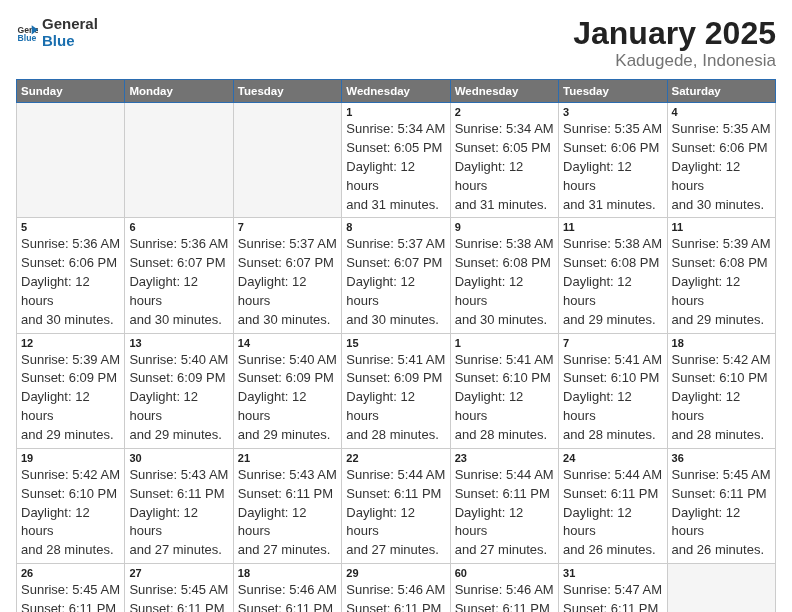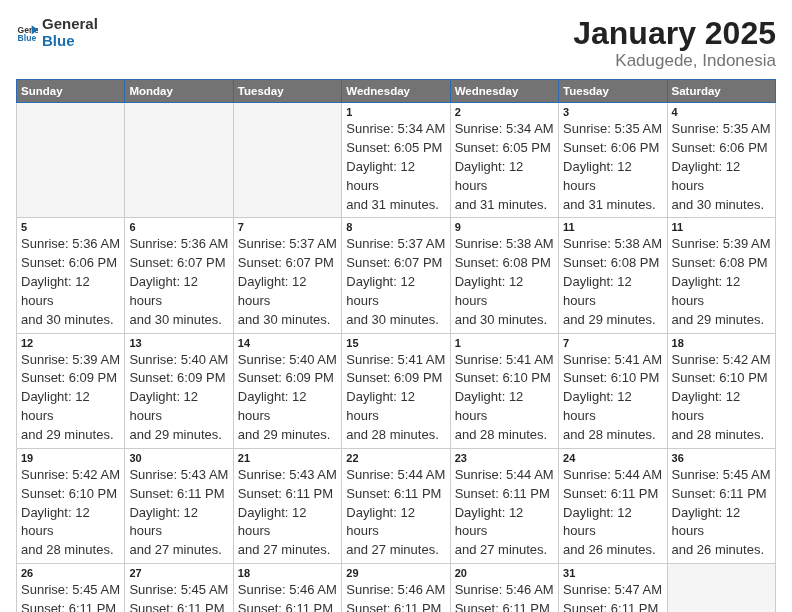--- a/index.html
+++ b/index.html
@@ -329,21 +329,21 @@
 and 25 minutes.</div>
           </td>
           <td>
             <span class="day-num">29</span>
             <div class="day-info" style="white-space: pre-line;">Sunrise: 5:46 AM
 Sunset: 6:11 PM
 Daylight: 12 hours
 and 25 minutes.</div>
           </td>
           <td>
-            <span class="day-num">20</span>
+            <span class="day-num">60</span>
             <div class="day-info" style="white-space: pre-line;">Sunrise: 5:46 AM
 Sunset: 6:11 PM
 Daylight: 12 hours
 and 24 minutes.</div>
           </td>
           <td>
             <span class="day-num">31</span>
             <div class="day-info" style="white-space: pre-line;">Sunrise: 5:47 AM
 Sunset: 6:11 PM
 Daylight: 12 hours

